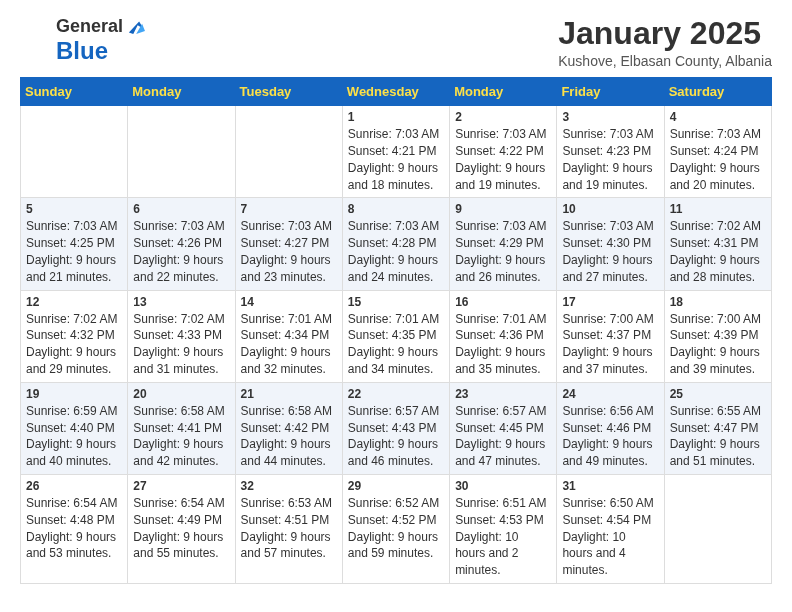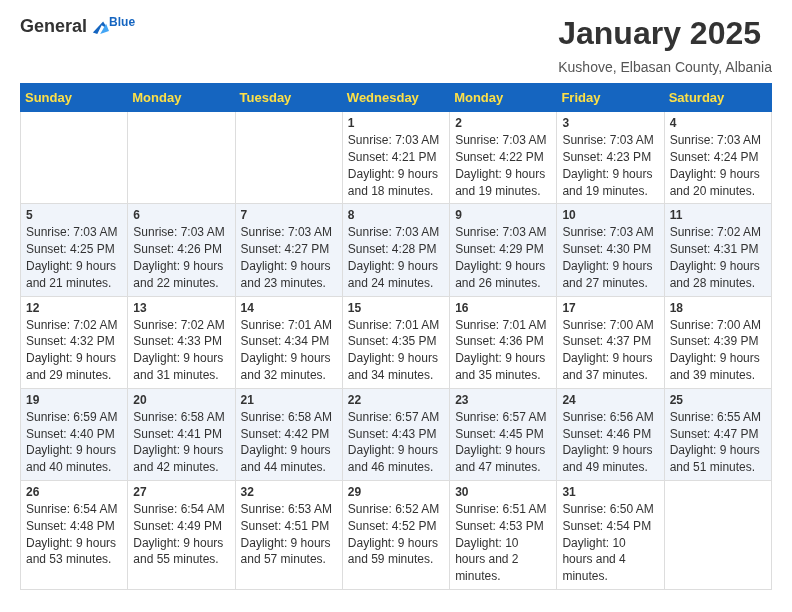--- a/index.html
+++ b/index.html
@@ -25,51 +25,52 @@
       align-items: center;
       gap: 4px;
     }
     .logo-text-general {
       font-size: 18px;
       font-weight: bold;
       color: #333;
       line-height: 1.1;
     }
     .logo-text-blue {
-      font-size: 12px;
+      font-size: 24px;
       font-weight: bold;
       color: #1565c0;
       line-height: 1.1;
     }
     .logo-icon {
       width: 22px;
       height: 22px;
     }
     .logo-block {
       display: flex;
-      flex-direction: row;
-      line-height: 1.1;
+      flex-direction: column;
+      line-height: 1.1;
+      margin-left: 36px;
     }
     .logo-top-row {
       display: flex;
       align-items: center;
     }
     .title-block {
       text-align: left;
     }
     .month-title {
       font-size: 32px;
       font-weight: bold;
       color: #333;
       line-height: 1.1;
     }
     .subtitle {
       font-size: 14px;
       color: #555;
-      margin-top: 8px;
+      margin-top: 2px;
     }
     .calendar {
       width: 100%;
       border-collapse: collapse;
       border: 1px solid #ccc;
     }
     .calendar th {
       background-color: #1565c0;
       color: #fde047;
       font-size: 13px;

